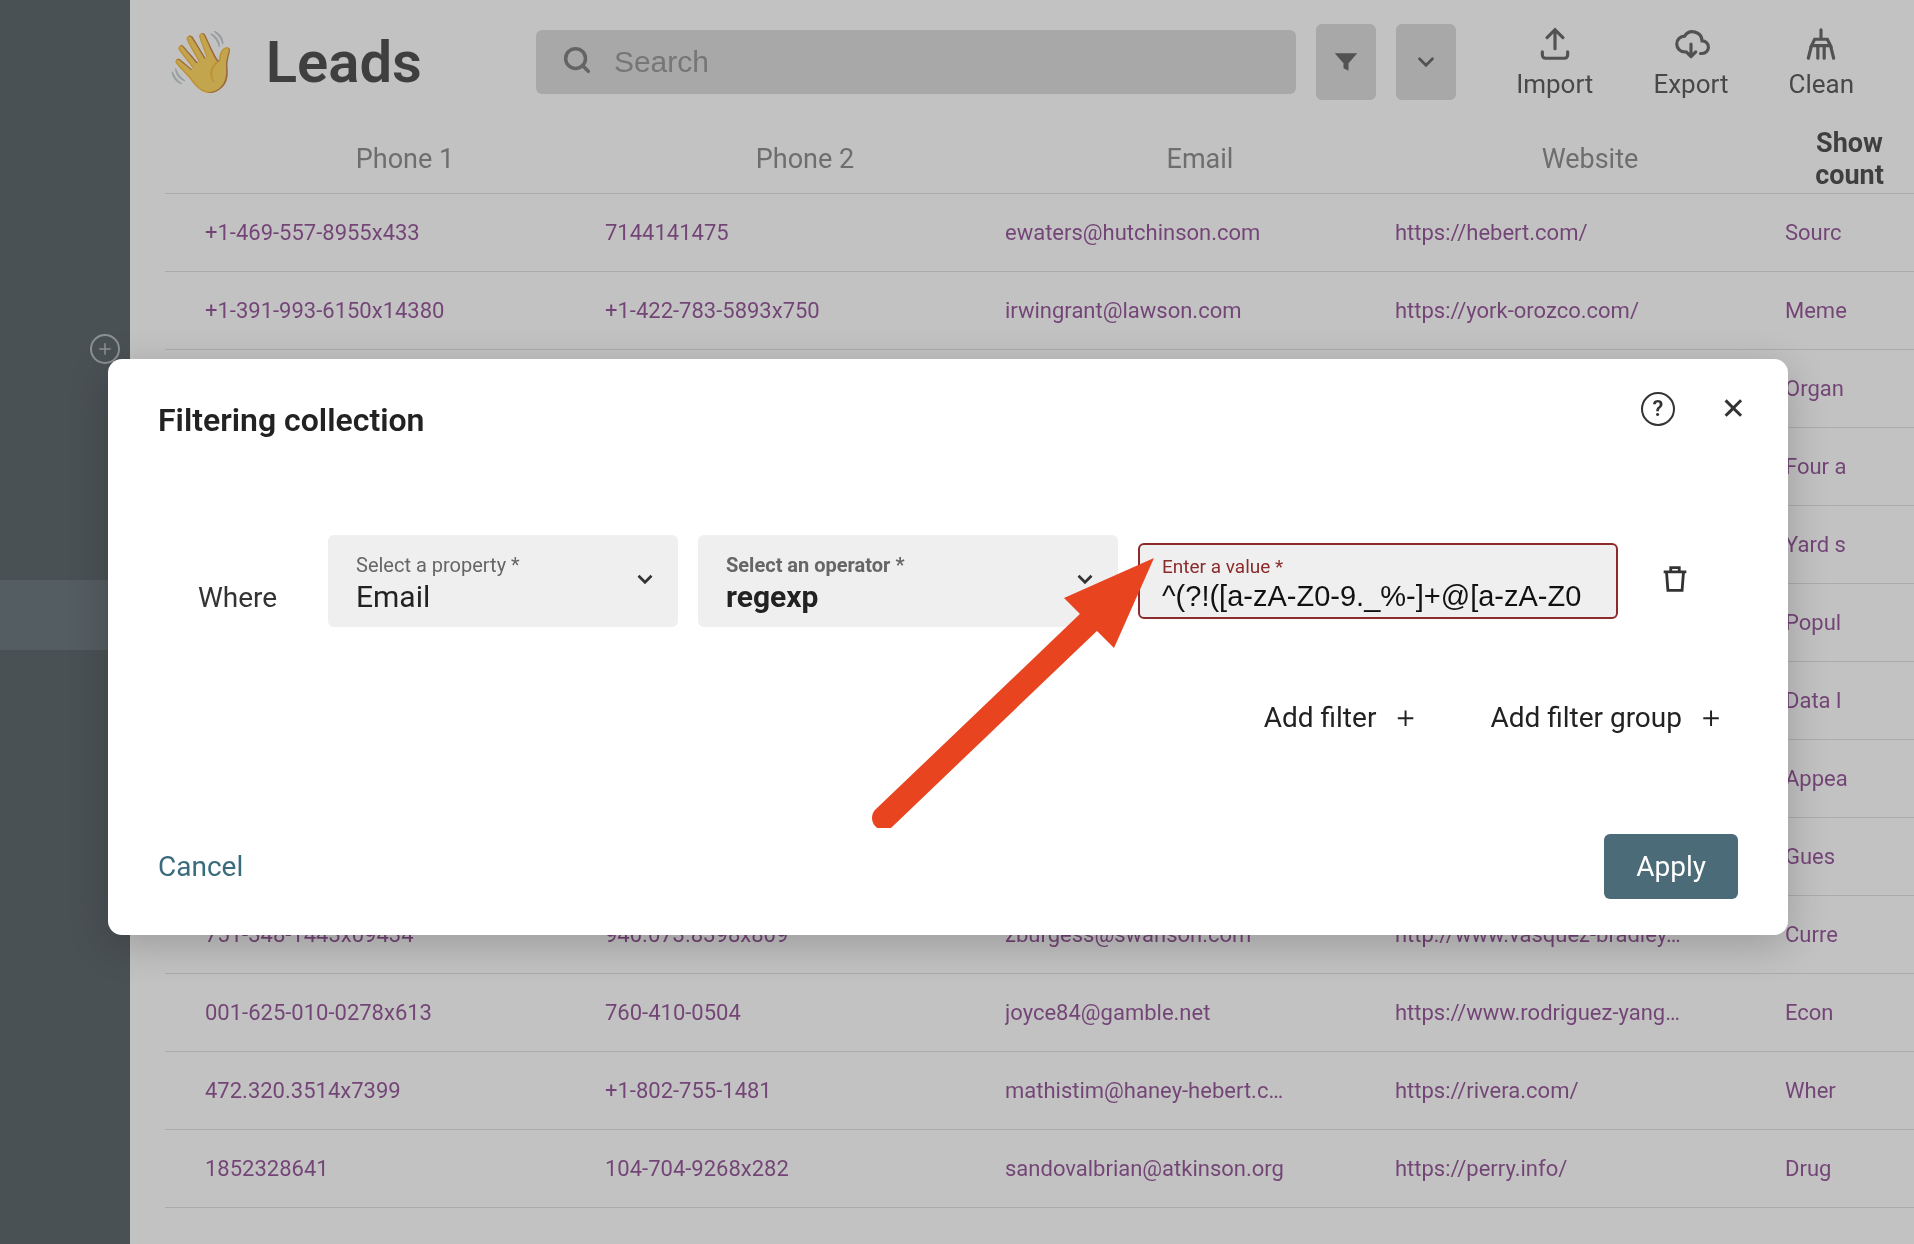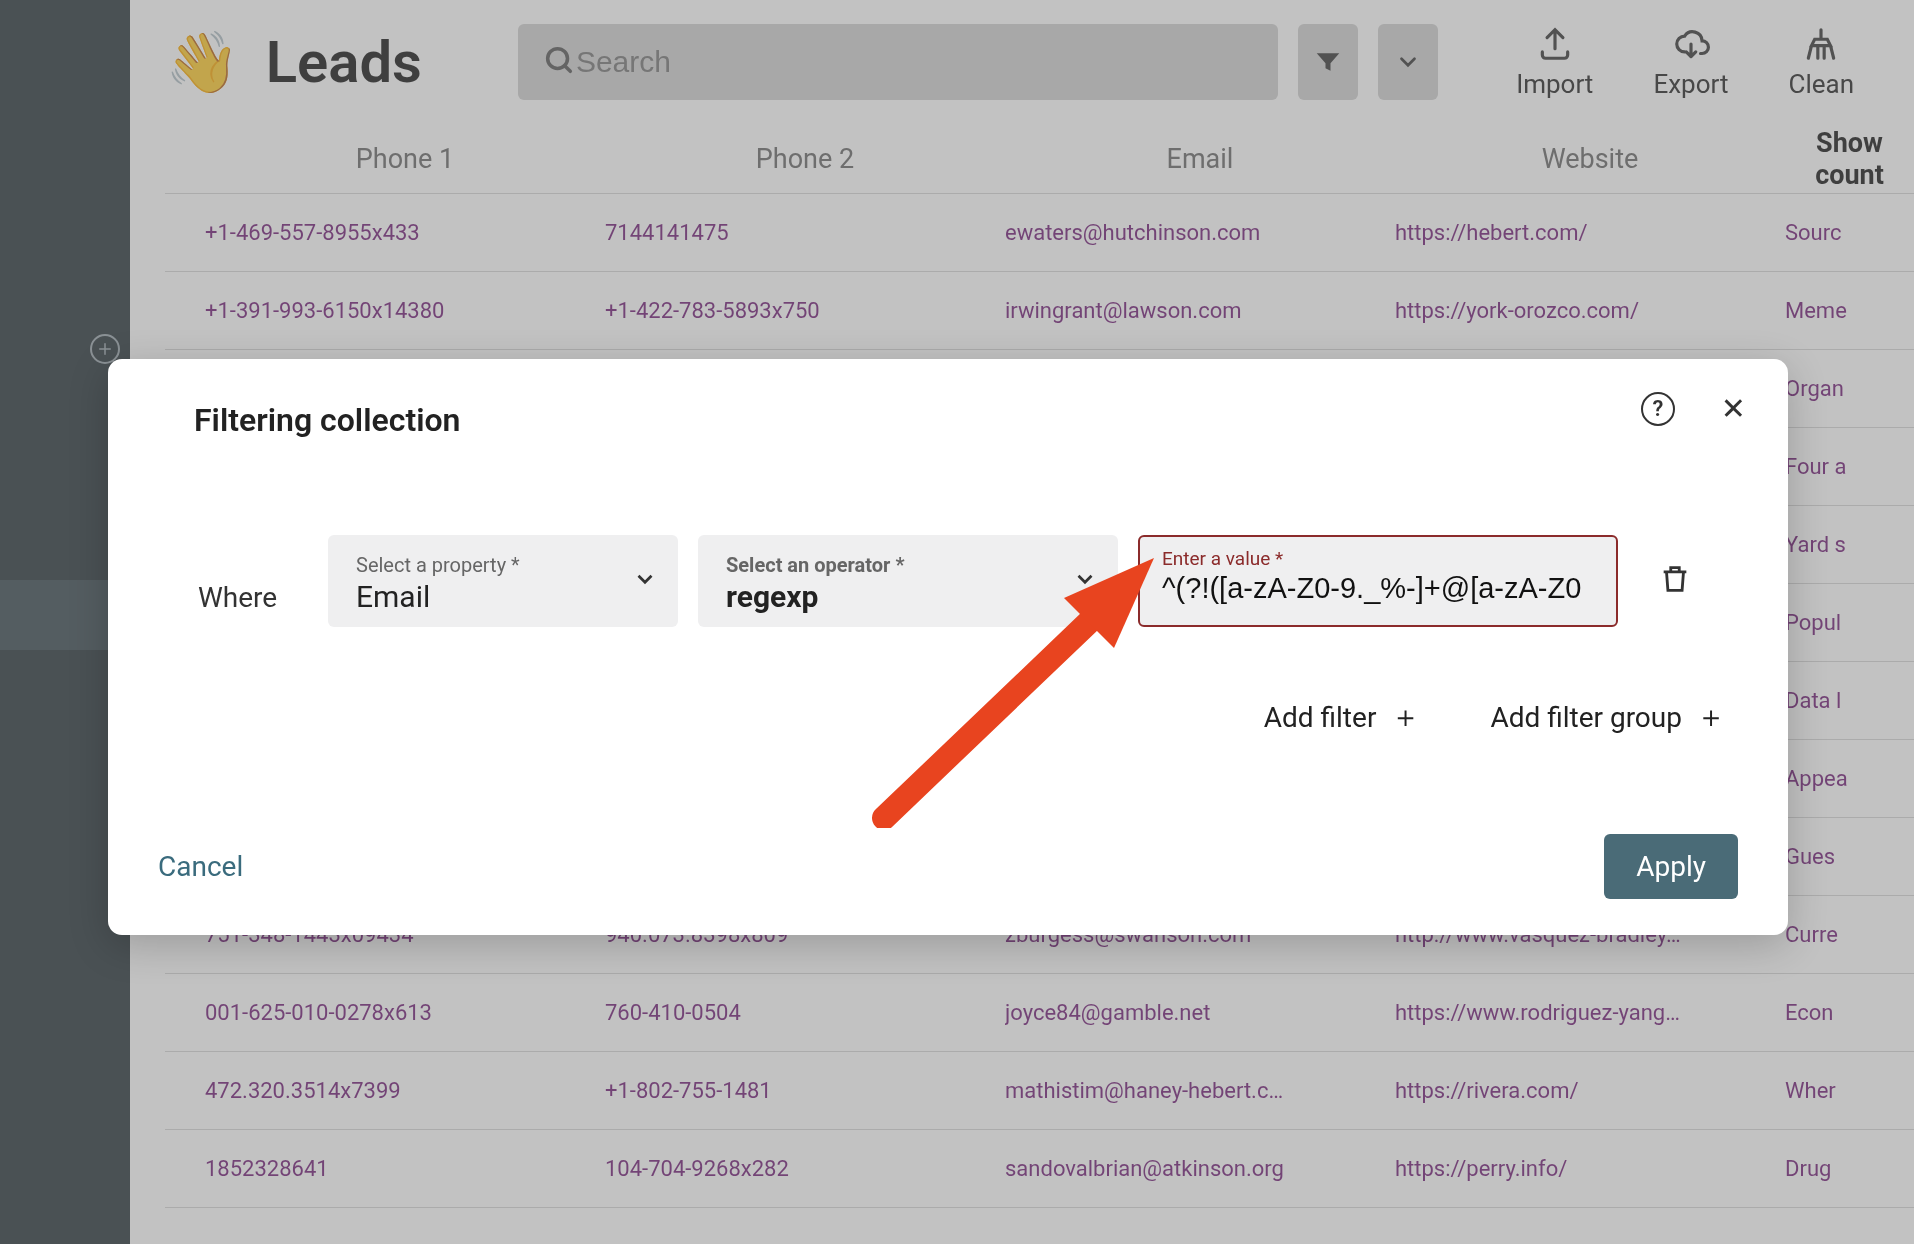--- a/index.html
+++ b/index.html
@@ -11,21 +11,21 @@
   .sidebar-active { position: absolute; left: 0; top: 580px; width: 130px; height: 70px; background: #37474f; }
   .add-circle { position: absolute; left: 90px; top: 334px; width: 30px; height: 30px; border: 2px solid #9aa6ad; border-radius: 50%; display:flex; align-items:center; justify-content:center; color:#9aa6ad; font-size:22px; cursor:pointer; }
 
   
   .main { position: absolute; left: 130px; top: 0; right: 0; bottom: 0; background: #fff; }
 
   
   .header { display: flex; align-items: center; padding: 24px 60px 24px 35px; gap: 26px; }
   .wave { font-size: 60px; }
   .title { font-size: 58px; font-weight: 600; color: #111; }
-  .search-wrap { margin-left: 70px; display:flex; align-items:center; background:#d0d0d0; border-radius:6px; height:76px; width:760px; padding:0 24px; }
+  .search-wrap { margin-left: 88px; display:flex; align-items:center; background:#d0d0d0; border-radius:6px; height:64px; width:760px; padding:0 24px; gap:20px; }
   .search-wrap input { flex:1; border:none; background:transparent; font-size:30px; outline:none; color:#555; }
   .search-icon svg { width:34px; height:34px; stroke:#555; }
   .filter-box { width:60px; height:76px; background:#d0d0d0; border-radius:6px; display:flex; align-items:center; justify-content:center; margin-left:-6px; }
   .filter-box svg { width:30px; height:30px; fill:#333; }
   .chev-box { width:60px; height:76px; background:#d0d0d0; border-radius:6px; display:flex; align-items:center; justify-content:center; margin-left:-6px; }
   .toolbar-actions { margin-left:auto; display:flex; gap:60px; }
   .tool-btn { display:flex; flex-direction:column; align-items:center; gap:6px; cursor:pointer; }
   .tool-btn span { font-size:26px; color:#222; }
 
   
@@ -36,33 +36,33 @@
   .trow .cell { white-space:nowrap; overflow:hidden; text-overflow:ellipsis; padding-right:20px; }
 
   
   .scrim { position:absolute; inset:0; background:rgba(120,120,120,0.45); }
 
   
   .modal { position:absolute; left:108px; top:359px; width:1680px; height:576px; background:#fff; border-radius:14px; box-shadow:0 10px 40px rgba(0,0,0,0.2); padding:42px 50px; }
   .modal-top-icons { position:absolute; top:32px; right:42px; display:flex; gap:46px; align-items:center; }
   .help-circle { width:34px; height:34px; border:2.5px solid #333; border-radius:50%; display:flex; align-items:center; justify-content:center; font-size:22px; font-weight:600; color:#333; cursor:pointer;}
   .close-x { font-size:30px; color:#333; cursor:pointer; font-weight:300; }
-  .modal-title { font-size:32px; font-weight:600; color:#222;margin-left:36px; }
+  .modal-title { font-size:32px; font-weight:600; color:#222; }
 
   .filter-row { display:flex; align-items:center; gap:20px; margin-top:96px; margin-left:40px; }
   .where-label { font-size:28px; color:#333; width:110px;margin-top:33px; }
   .select-field { position:relative; background:#efeff0; border-radius:6px; height:92px; padding:12px 60px 8px 28px; display:flex; flex-direction:column; justify-content:center; }
   .select-field.prop { width:350px; }
   .select-field.op { width:420px;font-weight:bold; }
   .float-label { font-size:20px; color:#666; margin-bottom:2px; }
   .field-value { font-size:30px; color:#222; }
   .chev { position:absolute; right:20px; top:50%; transform:translateY(-50%); }
   .chev svg{ width:26px; height:26px; stroke:#333; fill:none; stroke-width:2.5;}
 
-  .value-field { position:relative; border:2px solid #8b2b2b; background:#efeff0; border-radius:6px; height:92px; width:480px; padding:10px 22px 6px 22px; display:flex; flex-direction:column; }
+  .value-field { position:relative; border:2px solid #8b2b2b; background:#efeff0; border-radius:6px; height:76px; width:480px; padding:10px 22px 6px 22px; display:flex; flex-direction:column; }
   .value-field .float-label { color:#8b2b2b; font-size:19px;}
   .value-field input { border:none; background:transparent; font-size:29px; outline:none; color:#111; width:100%; }
 
   .trash { margin-left:20px; cursor:pointer; }
   .trash svg { width:34px; height:34px; stroke:#333; fill:none; stroke-width:2; }
 
   .filter-actions { display:flex; gap:70px; justify-content:flex-end; margin-top:70px; margin-right:12px; font-size:28px; color:#222;}
   .filter-actions .act { display:flex; align-items:center; gap:14px; cursor:pointer;}
   .filter-actions .plus { font-size:30px; font-weight:300;}
 

